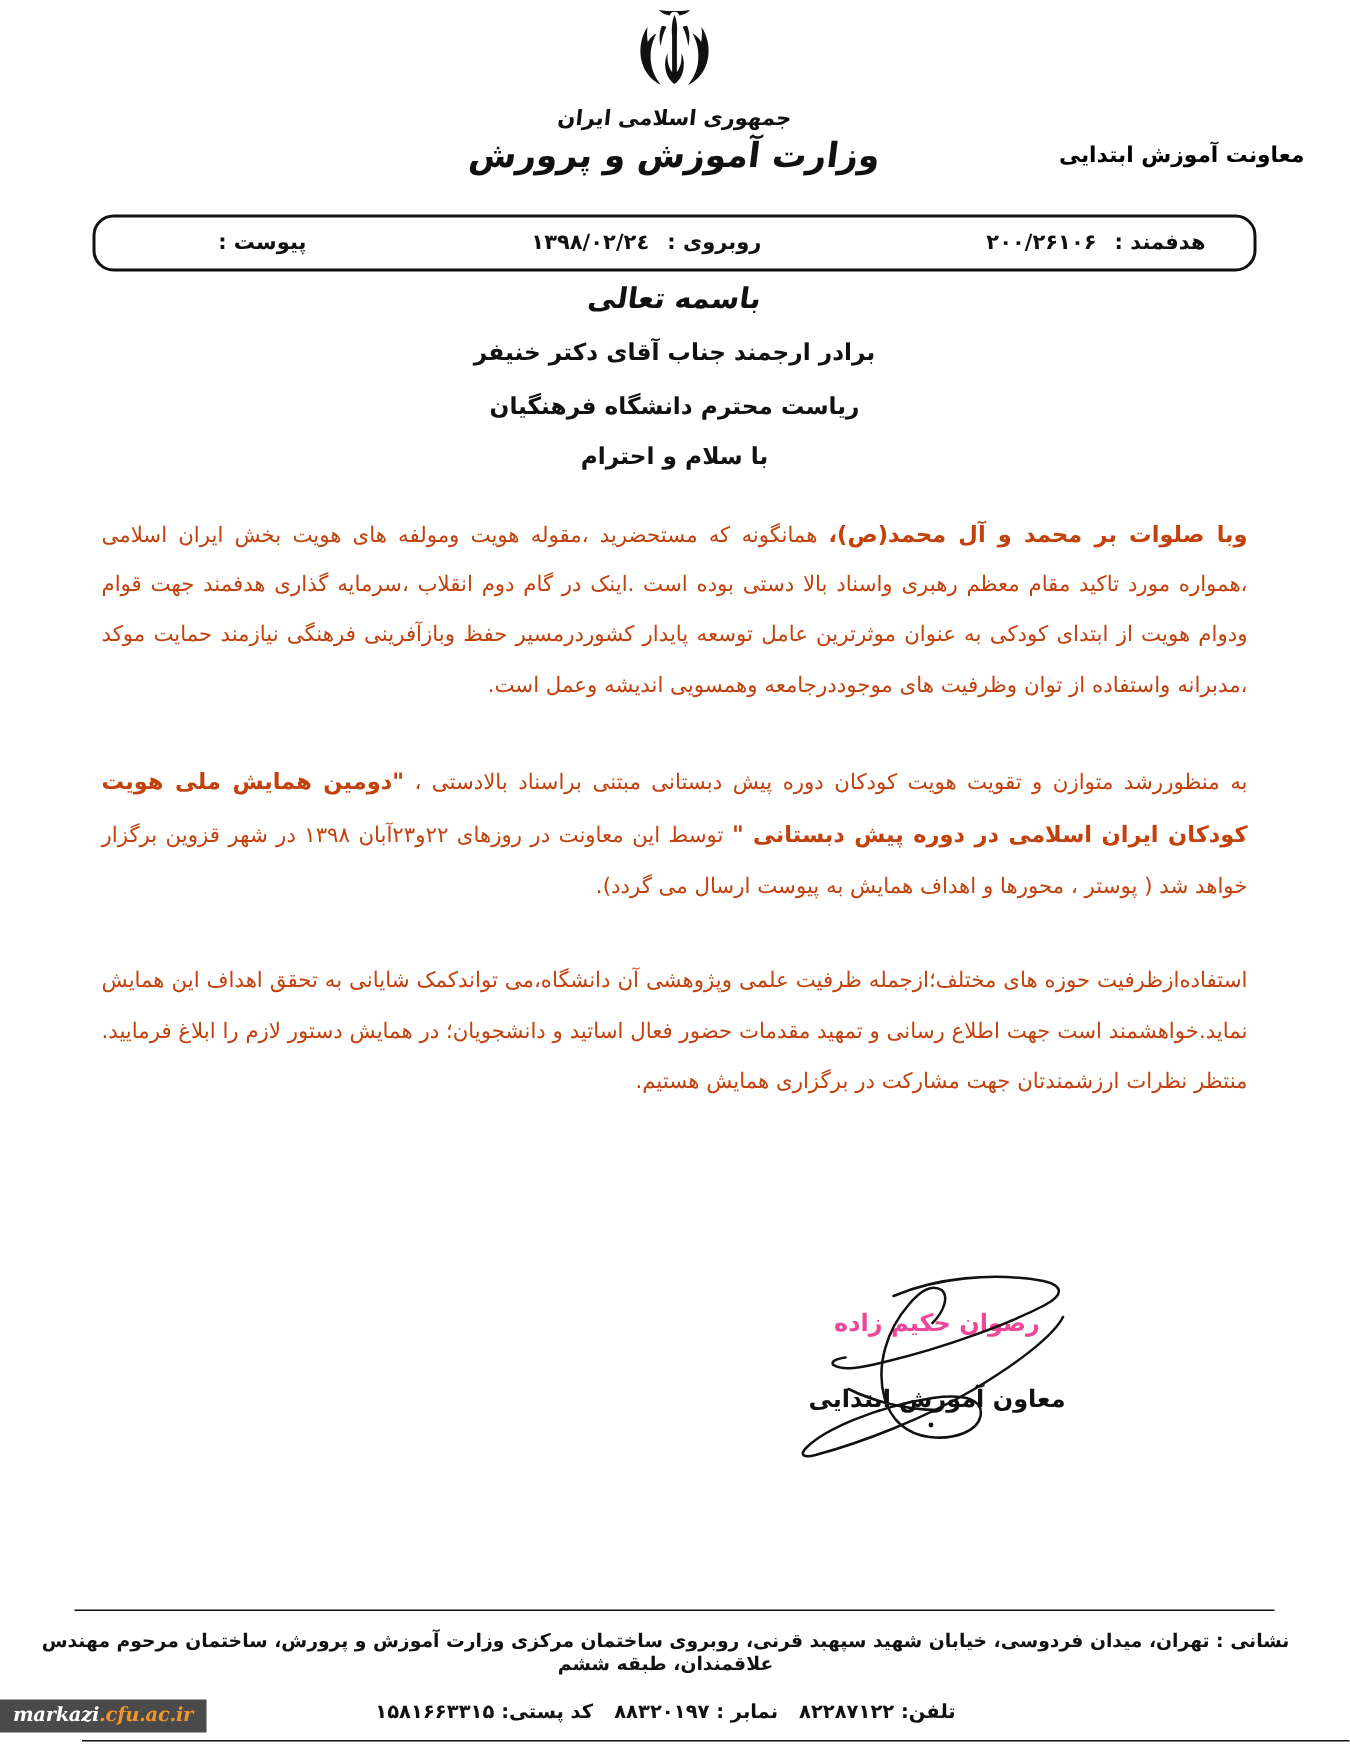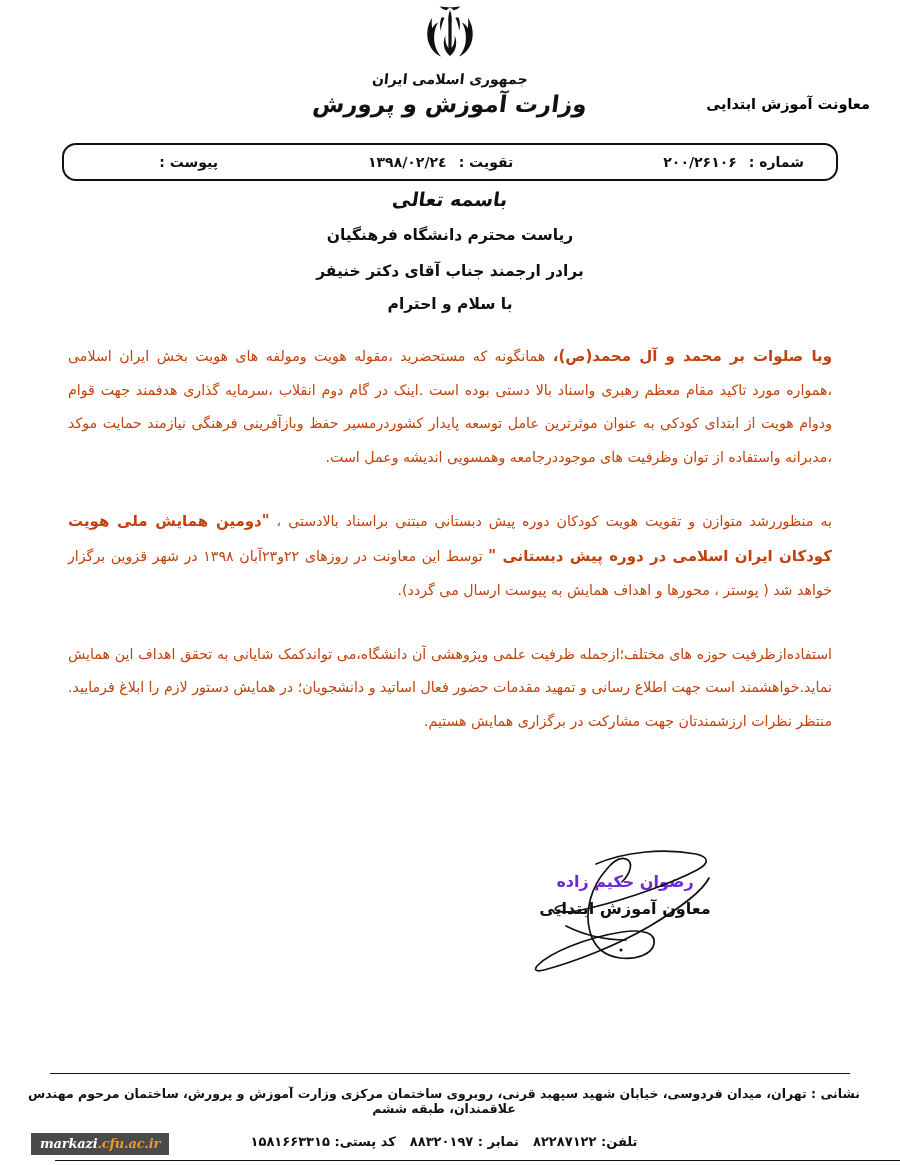--- a/index.html
+++ b/index.html
@@ -143,22 +143,22 @@
   .sig-names {
     position: absolute;
     top: 10px;
     right: 20px;
     text-align: center;
     width: 210px;
   }
   .sig-name {
     font-size: 16px;
     font-weight: 700;
-    color: #6d28d9;
-    margin-bottom: 8px;
+    color: #ec4899;
+    margin-bottom: 32px;
     text-align: center;
   }
   .sig-role {
     font-size: 16px;
     font-weight: 700;
     color: #111;
   }
   .sig-scrawl {
     position: absolute;
     top: -16px;
@@ -203,21 +203,20 @@
     left: 0;
     top: 1133px;
     background: #4a4a4a;
     padding: 3px 9px 4px 9px;
     font-family: "DejaVu Serif", "Liberation Serif", serif;
     font-style: italic;
     font-weight: 700;
     font-size: 13px;
     letter-spacing: -0.2px;
     direction: ltr;
-    margin-left: 31px;
   }
   .wm-a { color: #ffffff; }
   .wm-b { color: #f0962c; }
 
   .bottom-edge {
     position: absolute;
     left: 55px; right: 0;
     top: 1160px;
     border-top: 1.5px solid #111;
   }
@@ -242,40 +241,40 @@
         </svg>
       </span>
       <div class="emblem-line1">جمهوری اسلامی ایران</div>
       <div class="emblem-line2">وزارت آموزش و پرورش</div>
     </div>
     <div class="dept-title">معاونت آموزش ابتدایی</div>
   </div>
 
   <div class="meta-bar">
     <div class="meta-cell meta-number">
-      <span class="m-label">شماره :</span>
+      <span class="m-label">هدفمند :</span>
       <span class="m-value">۲۰۰/۲۶۱۰۶</span>
     </div>
     <div class="meta-cell meta-date">
-      <span class="m-label">تقویت :</span>
+      <span class="m-label">روبروی :</span>
       <span class="m-value">۱۳۹۸/۰۲/۲٤</span>
     </div>
     <div class="meta-cell meta-attach">
       <span class="m-label">پیوست :</span>
       <span class="m-value"></span>
     </div>
   </div>
 
   <div class="bismillah">باسمه تعالی</div>
 
   <div class="content">
 
     <div class="addressee">
+      <div class="a-line">برادر ارجمند جناب آقای دکتر خنیفر</div>
       <div class="a-line">ریاست محترم دانشگاه فرهنگیان</div>
-      <div class="a-line">برادر ارجمند جناب آقای دکتر خنیفر</div>
       <div class="a-line">با سلام و احترام</div>
     </div>
 
     <p class="para para-1">
       <span class="b-strong">وبا صلوات بر محمد و آل محمد(ص)،</span><span> همانگونه که مستحضرید ،مقوله هویت  ومولفه های  هویت بخش ایران اسلامی  ،همواره مورد تاکید مقام معظم رهبری واسناد بالا دستی بوده است .اینک در گام دوم انقلاب ،سرمایه گذاری هدفمند جهت قوام ودوام هویت از ابتدای کودکی به عنوان موثرترین عامل توسعه پایدار کشوردرمسیر حفظ وبازآفرینی فرهنگی نیازمند حمایت موکد ،مدبرانه واستفاده از توان وظرفیت های موجوددرجامعه وهمسویی اندیشه وعمل است.</span>
     </p>
 
     <p class="para para-2">
       <span>به منظوررشد متوازن و تقویت هویت کودکان دوره پیش دبستانی مبتنی براسناد بالادستی ، </span><span class="b-strong">"دومین همایش ملی هویت کودکان ایران اسلامی در دوره پیش دبستانی "</span><span> توسط این معاونت در روزهای ۲۲و۲۳آبان ۱۳۹۸ در شهر قزوین برگزار خواهد شد ( پوستر ، محورها و اهداف همایش به پیوست ارسال می گردد).</span>
     </p>

